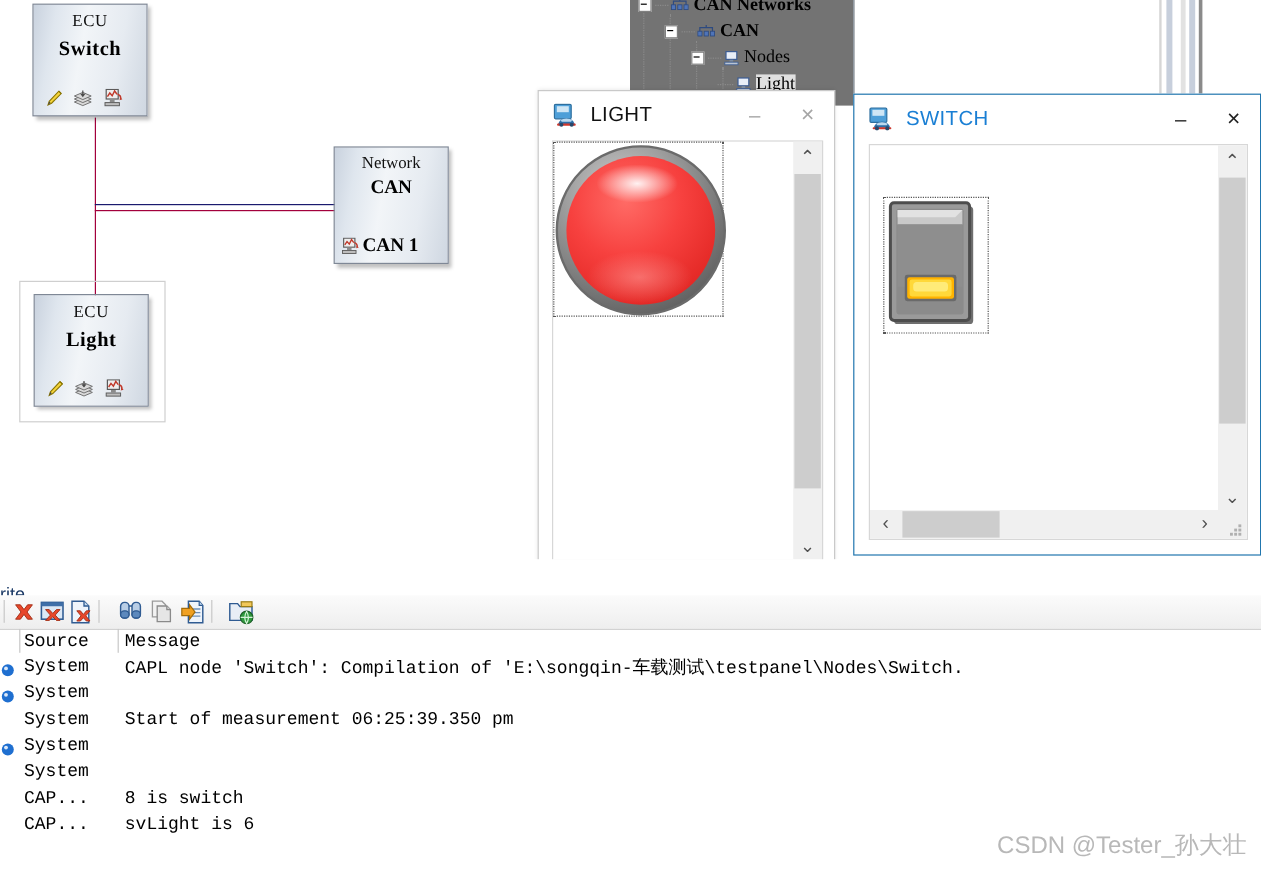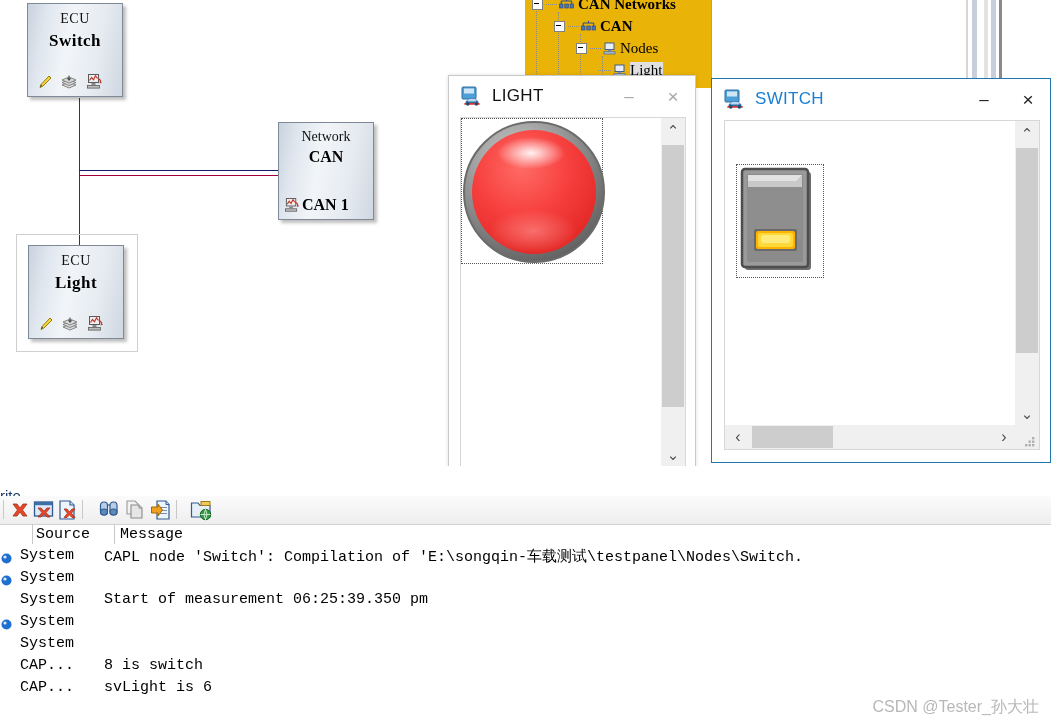--- a/index.html
+++ b/index.html
@@ -42,21 +42,21 @@
     border:1px solid #7f8896;
     box-shadow: 3px 3px 3px rgba(0,0,0,0.25);
     box-sizing:border-box;
   }
   .net-kind { text-align:center; font-family:"Liberation Serif", serif; font-size:14px; color:#111; margin-top:6px; }
   .net-name { text-align:center; font-family:"Liberation Serif", serif; font-weight:bold; font-size:16px; color:#000; margin-top:3px; }
   .net-chan { position:absolute; left:5px; bottom:5px; display:flex; align-items:center; gap:2px;
               font-family:"Liberation Serif", serif; font-weight:bold; font-size:16px; color:#000; }
 
   
-  #tree-panel { position:absolute; left:525px; top:0; width:186px; height:88px; background:#eab308;
+  #tree-panel { position:absolute; left:525px; top:0; width:186px; height:88px; background:#737373;
                 border-right:1px solid #9aa3ad; overflow:hidden; }
   .tree-row { position:absolute; display:flex; align-items:center; white-space:nowrap;
               font-family:"Liberation Serif", serif; font-size:15px; color:#000; }
   .tree-row.bold { font-weight:bold; }
   .tree-exp { width:9px; height:9px; border:1px solid #808080; background:#fff; position:relative;
               margin-right:3px; flex:none; }
   .tree-exp:after { content:""; position:absolute; left:1px; top:3px; width:5px; height:1px; background:#000; }
   .tree-dots { width:11px; height:1px; border-top:1px dotted #8a8a8a; margin-right:2px; flex:none; }
   .tree-label { margin-left:4px; }
   .tree-label.sel { background:#e0e0e0; }
@@ -96,30 +96,30 @@
   #write-win { position:absolute; left:0; top:466px; width:1051px; height:258px; background:#fff; }
   #write-tabbar { position:absolute; left:0; top:16px; width:1017px; height:30px; background:#fff; }
   #write-tab-label { position:absolute; left:0; top:5px; font-size:15px; color:#1b3a66; }
   #write-toolbar { position:absolute; left:0; top:30px; width:1051px; height:28px;
                    background:linear-gradient(#fbfbfb,#eeeeee); border-bottom:1px solid #d2d2d2; }
   .tb-sep { position:absolute; top:4px; width:1px; height:19px; background:#c8c8c8; }
   .tb-ico { position:absolute; top:3px; width:22px; height:22px; }
 
   #log-table { position:absolute; left:0; top:58px; width:1051px; height:200px; overflow:hidden;
                font-family:"Liberation Mono", monospace; font-size:15px; }
-  #log-head { position:relative; height:22px; color:#000;margin-left:16px; }
+  #log-head { position:relative; height:22px; color:#000; }
   #log-head .hcell { position:absolute; top:2px; }
   #log-head .hdiv { position:absolute; top:0; width:1px; height:20px; background:#c8c8c8; }
   .log-row { position:relative; height:22px; white-space:nowrap; }
   .log-bullet { position:absolute; left:1px; top:6px; width:11px; height:11px; }
   .log-src { position:absolute; left:20px; top:1px; color:#000; }
   .log-msg { position:absolute; left:104px; top:1px; color:#000;font-family:Liberation Mono, monospace; }
   .log-msg.blue { color:#2727d6; }
 
-  #watermark { position:absolute; right:12px; bottom:6px; color:#b8b8b8; font-size:16px;
+  #watermark { position:absolute; right:12px; bottom:6px; color:#b8b8b8; font-size:20px;
                font-family:"Liberation Sans", sans-serif; }
 </style>
 </head>
 <body>
 
 <div id="root">
 
   <div id="sim-canvas">
 
     <div class="net-line-v" style="left:79px; top:98px; height:152px; background:#a3003c;"></div>

